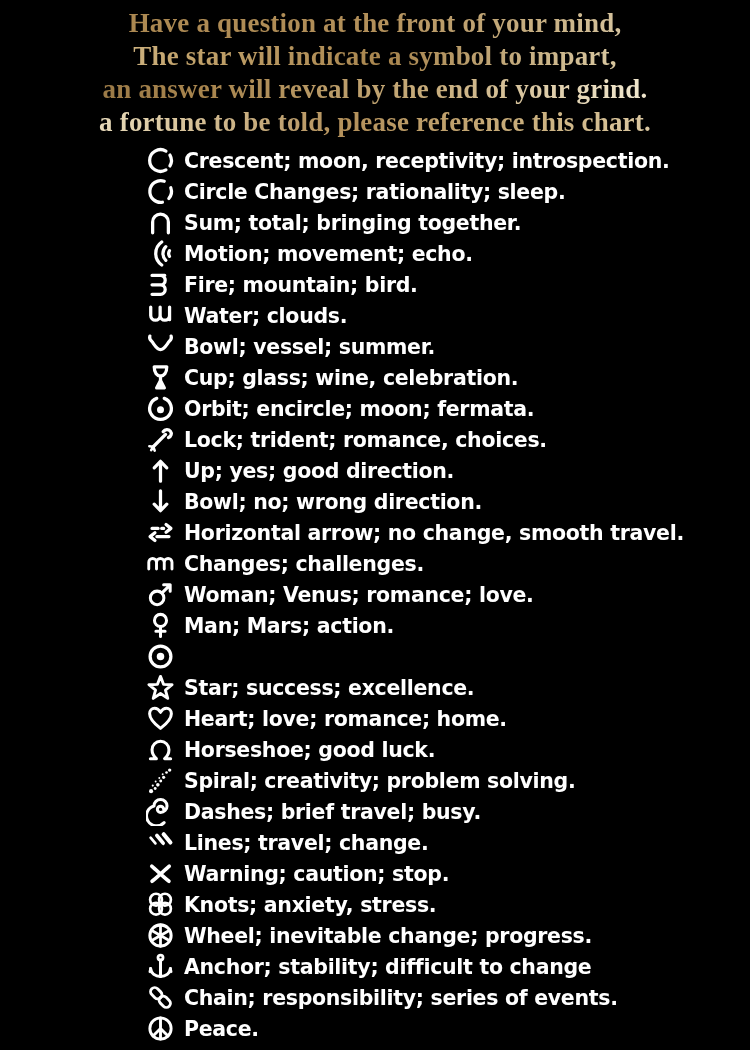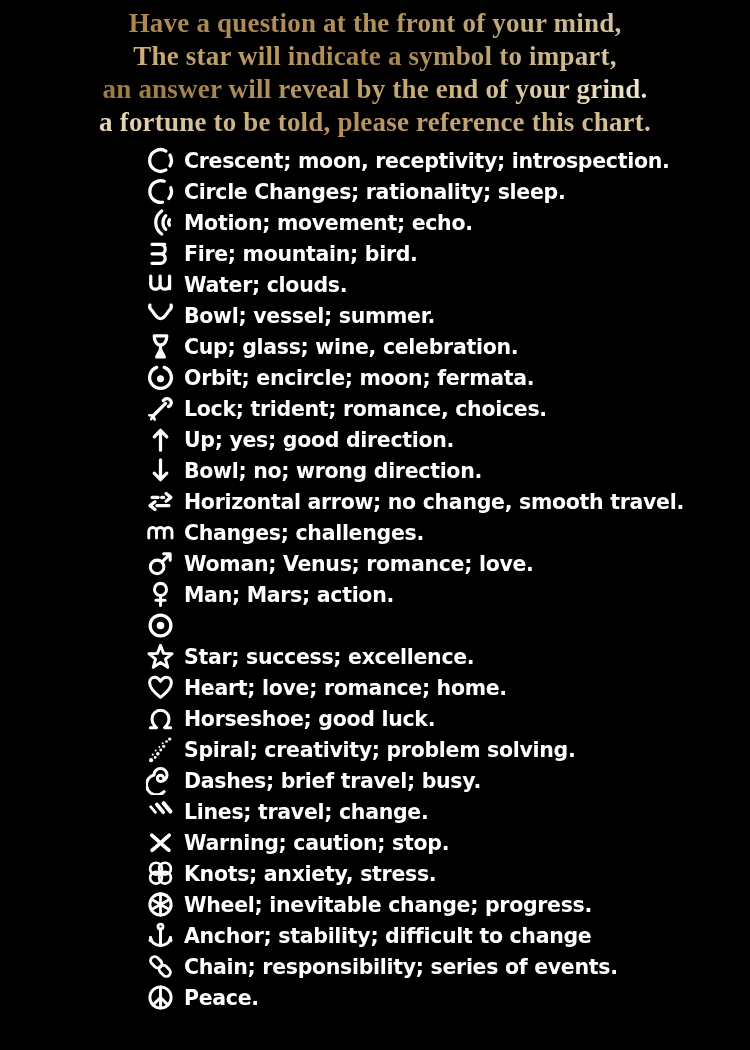--- a/index.html
+++ b/index.html
@@ -45,20 +45,28 @@
     <span class="row-text">Crescent; moon, receptivity; introspection.</span>
   </div>
       <div class="row">
     <span class="icon-cell">
           <svg viewBox="0 0 24 24" width="29" height="29" stroke="#ffffff" fill="none" stroke-width="2.7" stroke-linecap="round" stroke-linejoin="round">
             <path d="M15.1,3.5 A9,9 0 1 0 13.6,20.9"></path>
             <path d="M18.9,17.8 A9,9 0 0 0 20.5,8.9"></path>
           </svg>
         </span>
     <span class="row-text">Circle Changes; rationality; sleep.</span>
+  </div>
+      <div class="row">
+    <span class="icon-cell">
+          <svg viewBox="0 0 24 24" width="29" height="29" stroke="#ffffff" fill="none" stroke-width="2.7" stroke-linecap="round" stroke-linejoin="round">
+            <path d="M5.5,20.5 L5.5,11.5 A6.5,6.5 0 0 1 18.5,11.5 L18.5,20.5"></path>
+          </svg>
+        </span>
+    <span class="row-text">Sum; total; bringing together.</span>
   </div>
       <div class="row">
     <span class="icon-cell">
           <svg viewBox="0 0 24 24" width="29" height="29" stroke="#ffffff" fill="none" stroke-width="2.7" stroke-linecap="round" stroke-linejoin="round">
             <path d="M13,2.5 A11.6,11.6 0 0 0 13,21.5"></path>
             <path d="M16.4,6.3 A8,8 0 0 0 16.4,17.7"></path>
             <path d="M19.4,9.7 A4.6,4.6 0 0 0 19.4,14.3"></path>
           </svg>
         </span>
     <span class="row-text">Motion; movement; echo.</span>

